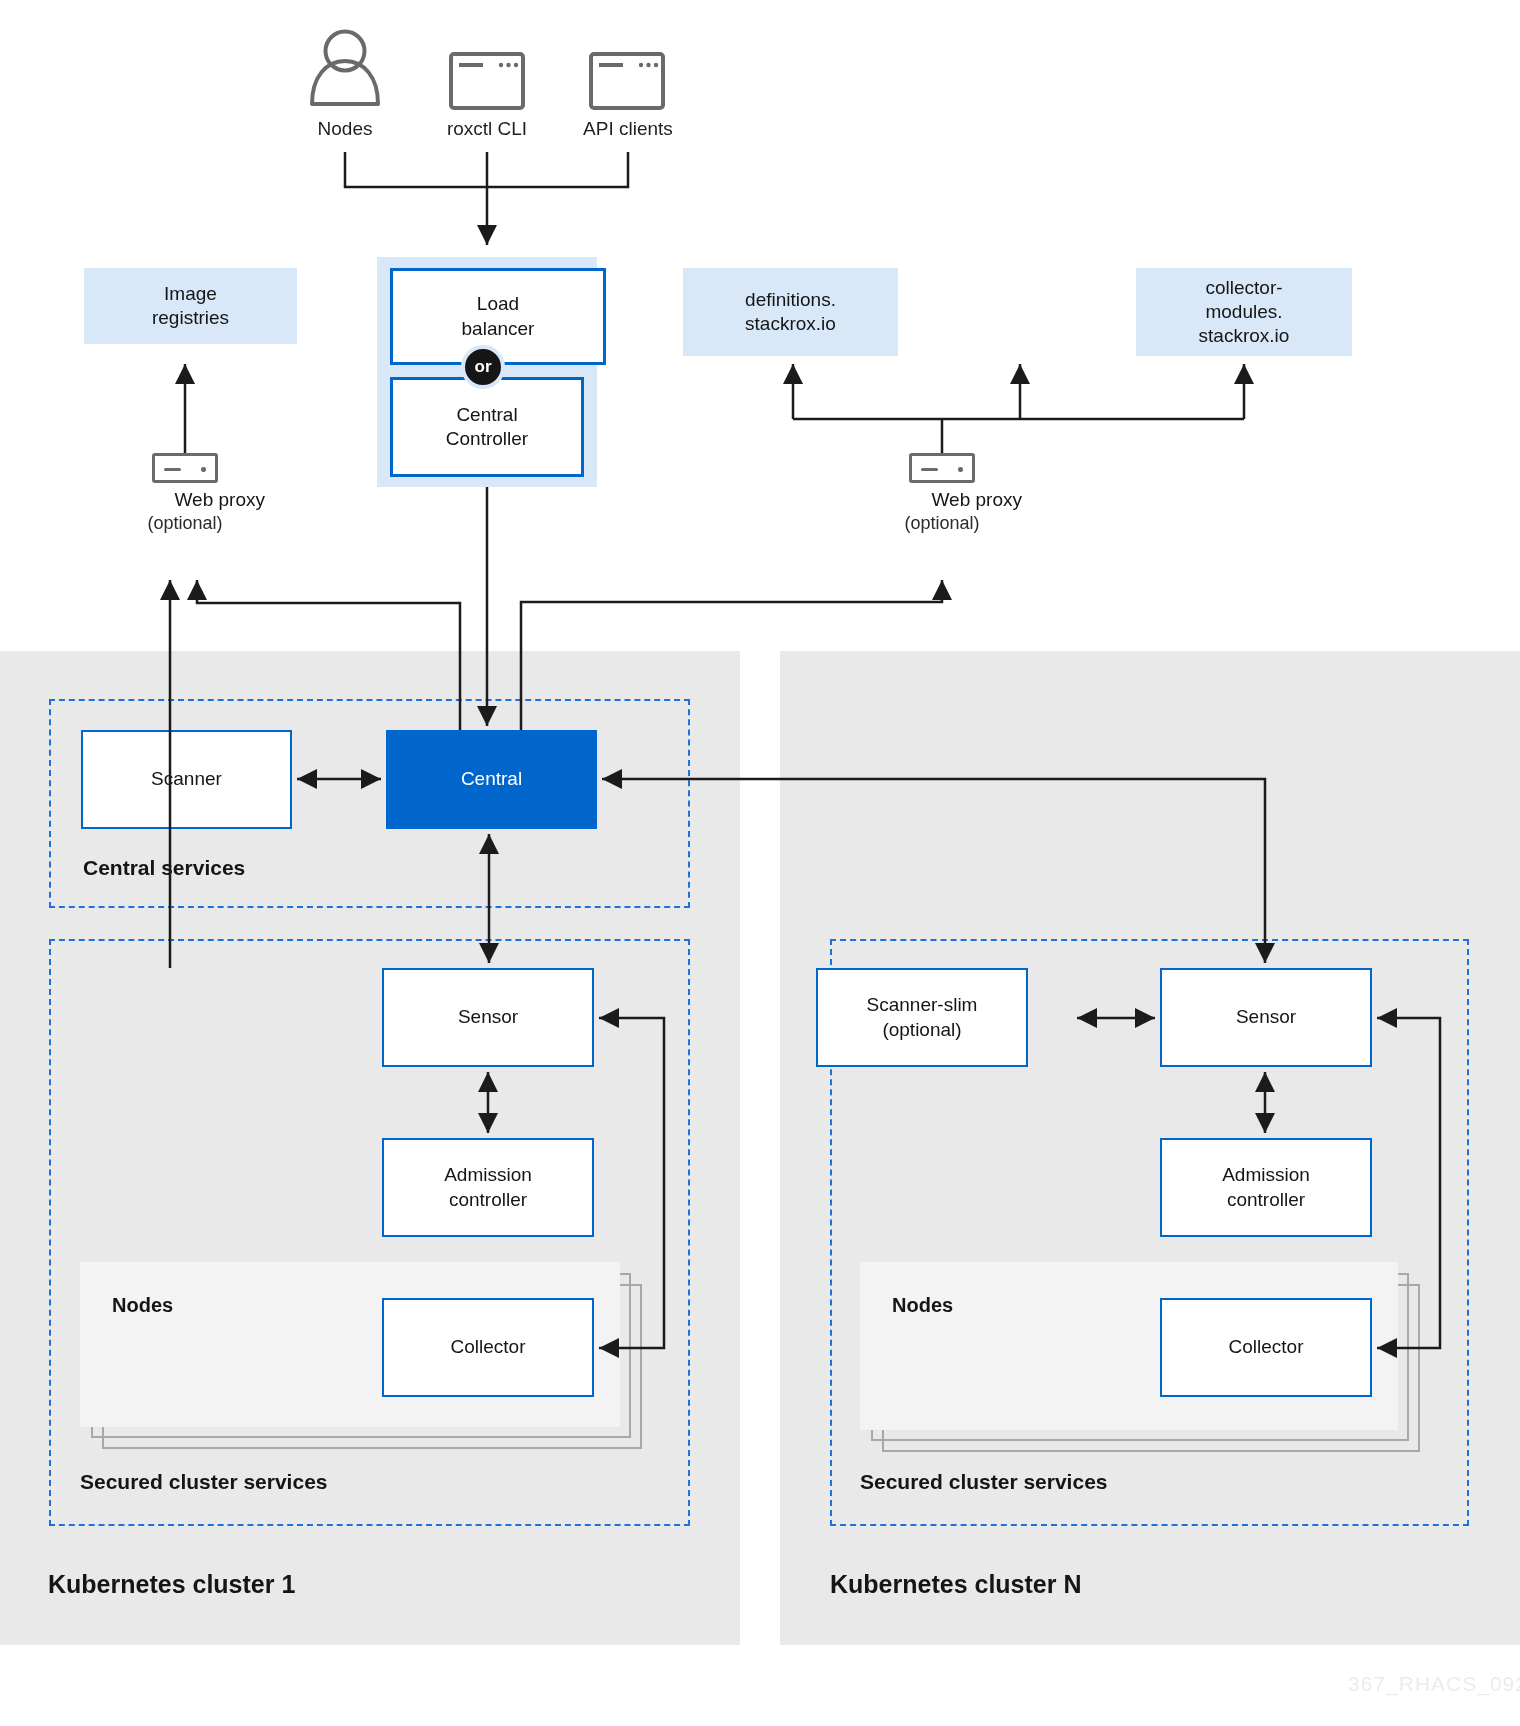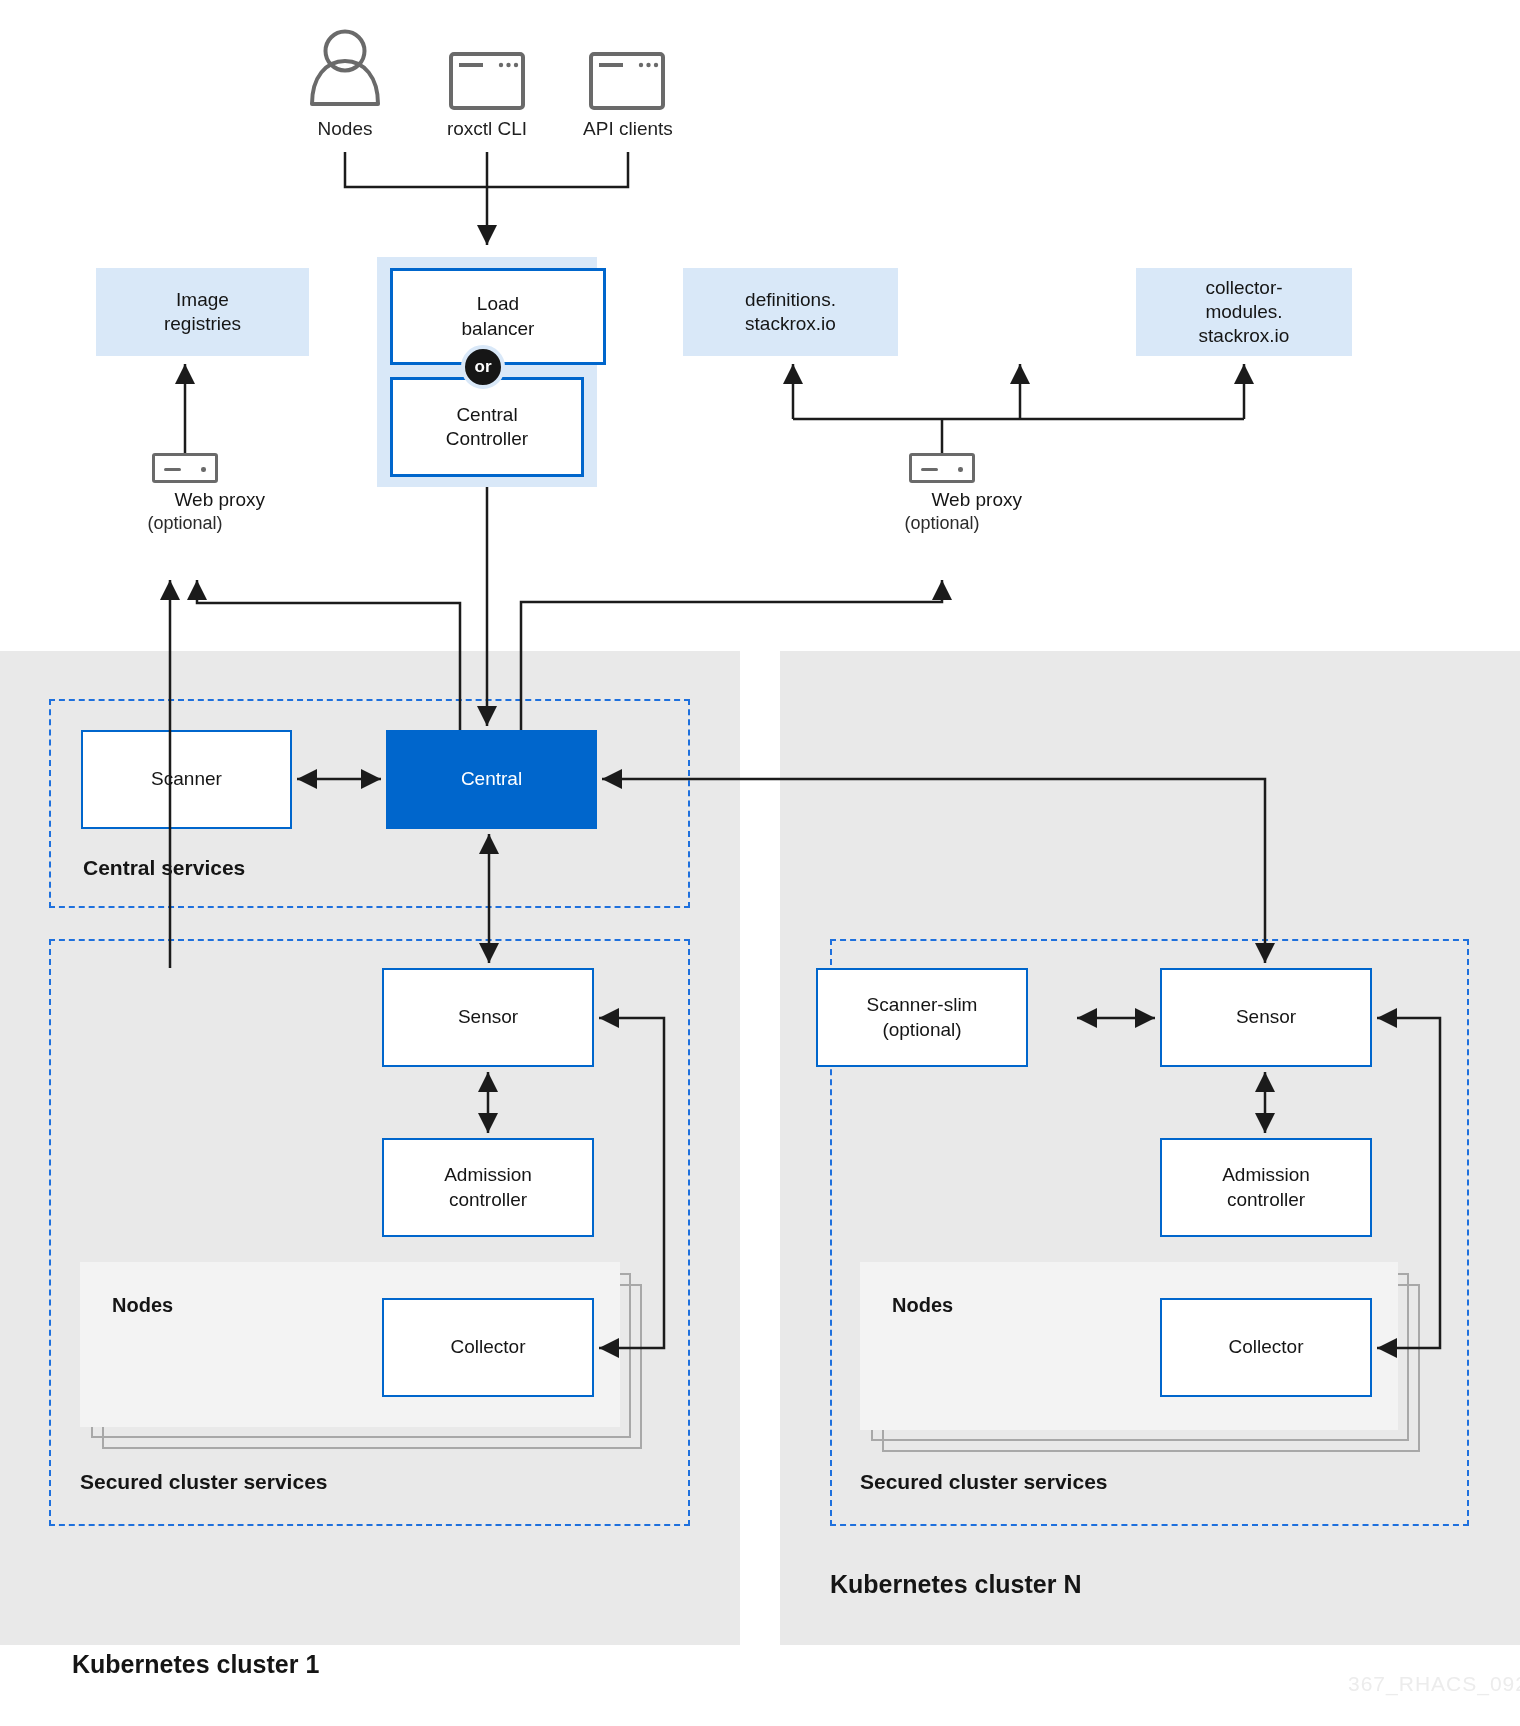--- a/index.html
+++ b/index.html
@@ -76,21 +76,21 @@
       <line class="glyph" x1="10" y1="13" x2="34" y2="13" stroke-width="3.5"></line>
       <circle class="glyph-fill" cx="52" cy="13" r="2.2"></circle>
       <circle class="glyph-fill" cx="59.5" cy="13" r="2.2"></circle>
       <circle class="glyph-fill" cx="67" cy="13" r="2.2"></circle>
     </svg>
   </div>
   <div class="icon-label" style="left:265px;top:118px;">Nodes</div>
   <div class="icon-label" style="left:407px;top:118px;">roxctl CLI</div>
   <div class="icon-label" style="left:548px;top:118px;">API clients</div>
 
-  <div class="box blue-fill" style="left:96px;top:268px;width:213px;height:88px;">Image
+  <div class="box blue-fill" style="left:84px;top:268px;width:213px;height:76px;">Image
 registries</div>
 
   <div class="abs blue-fill" style="left:377px;top:257px;width:220px;height:230px;"></div>
   <div class="box lb-box" style="left:390px;top:268px;width:216px;height:97px;">Load
 balancer</div>
   <div class="box lb-box" style="left:390px;top:377px;width:194px;height:100px;">Central
 Controller</div>
   <div class="or-circle">or</div>
 
   <div class="box blue-fill" style="left:683px;top:268px;width:215px;height:88px;">definitions.
@@ -123,21 +123,21 @@
   <div class="box white-box" style="left:382px;top:1138px;width:212px;height:99px;">Admission
 controller</div>
 
   <div class="nodes-shadow" style="left:102px;top:1284px;width:540px;height:165px;"></div>
   <div class="nodes-shadow" style="left:91px;top:1273px;width:540px;height:165px;"></div>
   <div class="nodes-box" style="left:80px;top:1262px;width:540px;height:165px;"></div>
   <div class="nodes-title" style="left:112px;top:1294px;">Nodes</div>
   <div class="box white-box" style="left:382px;top:1298px;width:212px;height:99px;">Collector</div>
 
   <div class="section-title" style="left:80px;top:1470px;">Secured cluster services</div>
-  <div class="cluster-title" style="left:48px;top:1650px;margin-left:24px;">Kubernetes cluster 1</div>
+  <div class="cluster-title" style="left:48px;top:1570px;">Kubernetes cluster 1</div>
 
   <div class="dashed-region" style="left:830px;top:939px;width:639px;height:587px;"></div>
   <div class="box white-box" style="left:816px;top:968px;width:212px;height:99px;">Scanner-slim
 (optional)</div>
   <div class="box white-box" style="left:1160px;top:968px;width:212px;height:99px;">Sensor</div>
   <div class="box white-box" style="left:1160px;top:1138px;width:212px;height:99px;">Admission
 controller</div>
 
   <div class="nodes-shadow" style="left:882px;top:1284px;width:538px;height:168px;"></div>
   <div class="nodes-shadow" style="left:871px;top:1273px;width:538px;height:168px;"></div>

